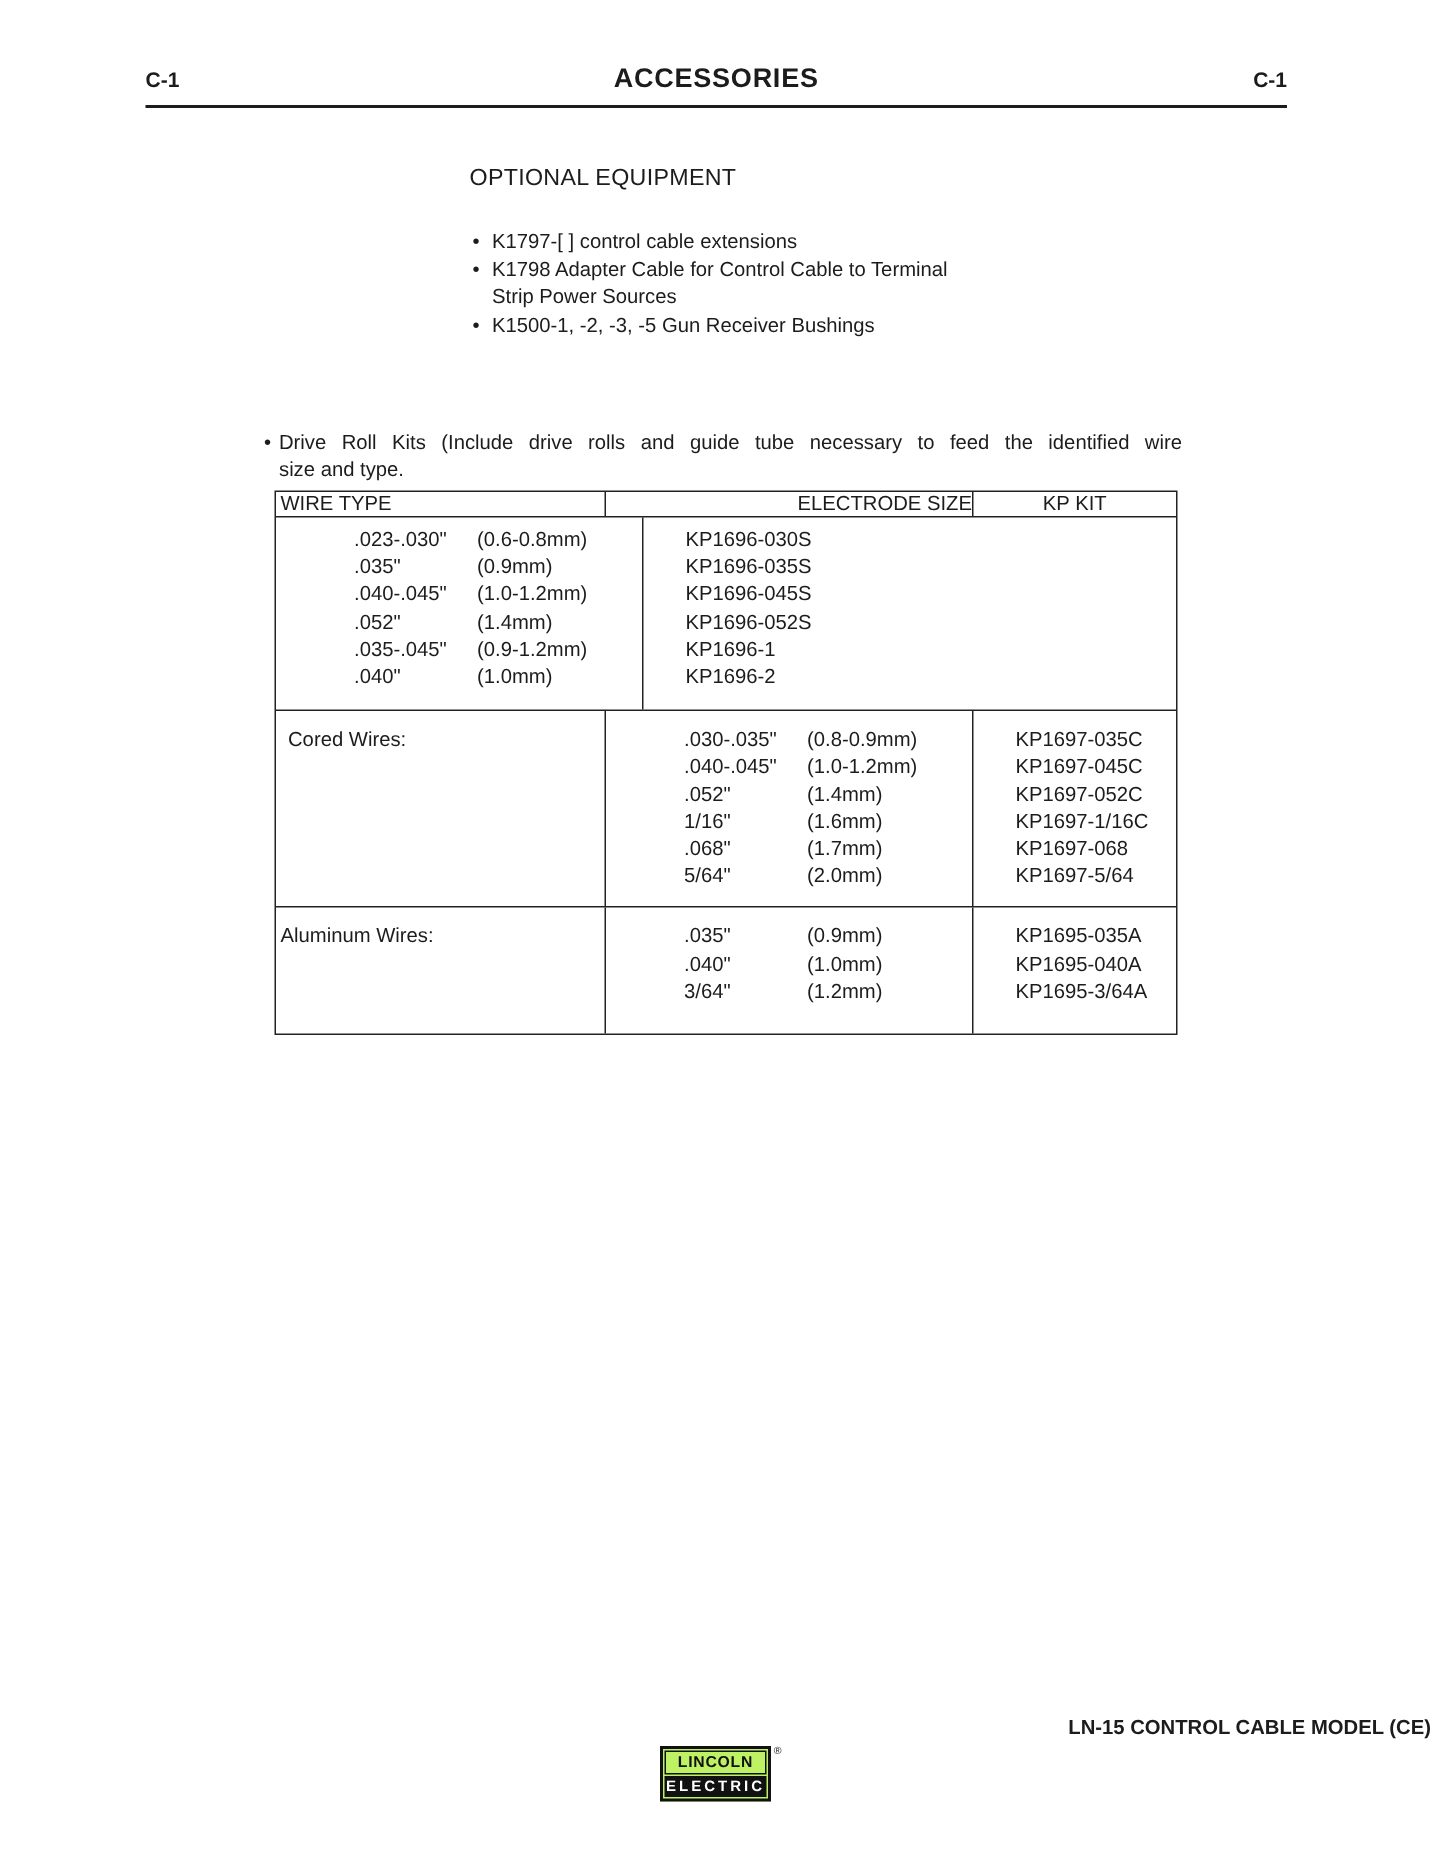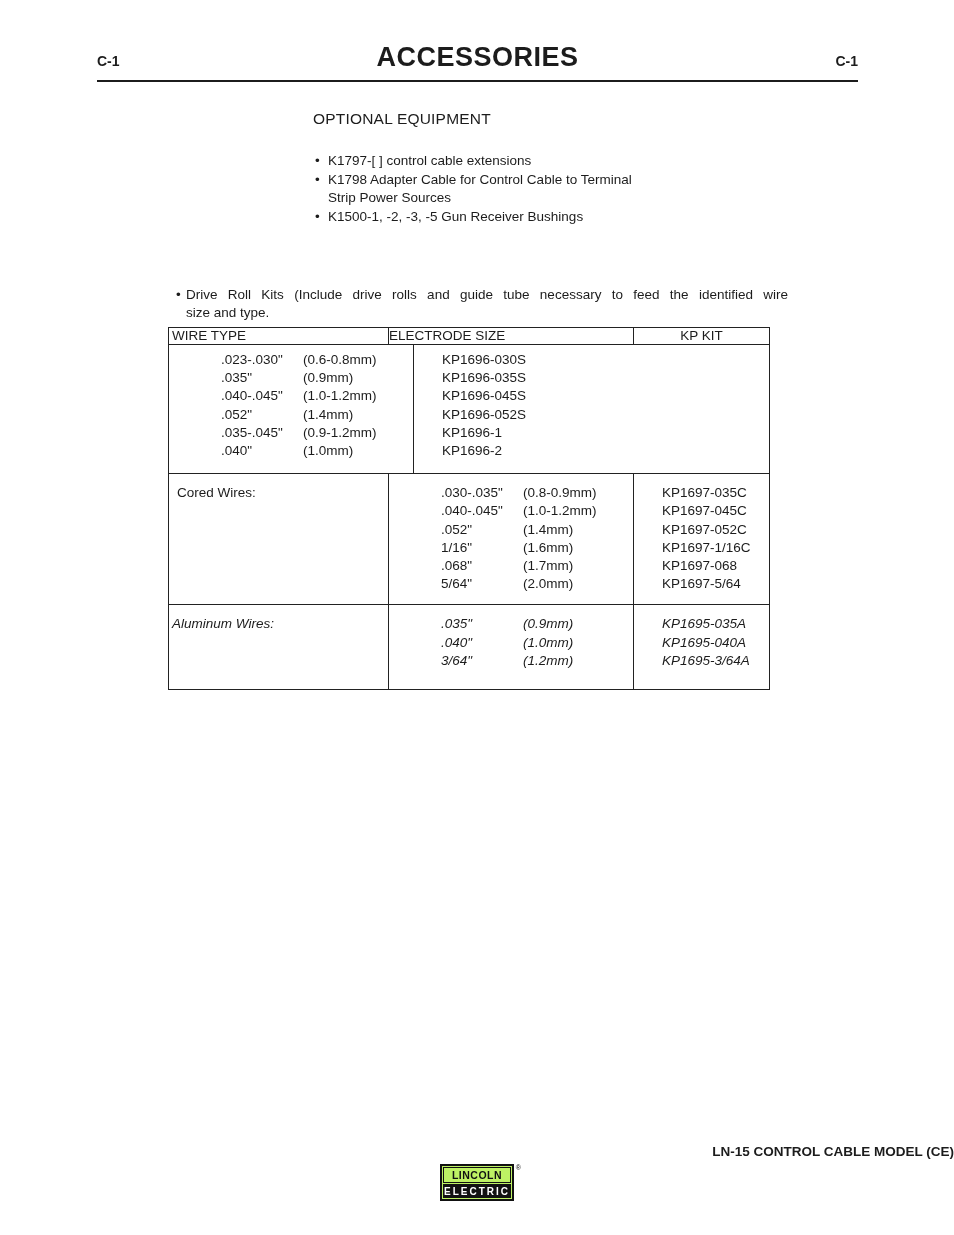--- a/index.html
+++ b/index.html
@@ -11,21 +11,21 @@
     overflow:hidden;
   }
 
   
   .header {
     position:absolute; top:42px; left:97px; width:761px;
     display:flex; justify-content:space-between; align-items:baseline;
     border-bottom:2px solid #1c1c1c; padding-bottom:7px;
   }
   .pagenum { font-weight:bold; font-size:14px; }
-  .title { font-weight:bold; font-size:27px; letter-spacing:0.5px; }
+  .title { font-weight:bold; font-size:18px; letter-spacing:0.5px; }
 
   
   .section-heading {
     position:absolute; top:110px; left:313px;
     font-weight:normal; font-size:15.5px; letter-spacing:0.2px;
   }
   .eq-list { position:absolute; top:152px; left:315px; line-height:18.6px; }
   .eq-item { display:flex; }
   .eq-item .bullet { width:13px; flex:0 0 13px; }
 
@@ -33,31 +33,31 @@
   .note {
     position:absolute; top:286px; left:176px; width:612px;
     display:flex; line-height:18.4px;
   }
   .note .bullet { width:10px; flex:0 0 10px; }
   .note .note-lines { width:602px; }
   .note .jline { text-align:justify; text-align-last:justify; }
 
   
   .wire-table {
-    position:absolute; top:327px; left:168px; width:602px;
+    position:absolute; top:327px; left:183px; width:602px;
     border:1px solid #222; font-size:13.5px;
   }
   .thead { display:flex; border-bottom:1px solid #222; height:17px; line-height:16px; }
   .th { overflow:hidden; }
   .th-wire { width:220px; border-right:1px solid #222; padding-left:3px; }
-  .th-size { width:245px; border-right:1px solid #222; text-align:left; }
+  .th-size { width:245px; border-right:1px solid #222; text-align:right; }
   .th-kit  { flex:1; text-align:center; }
 
   .trow { display:flex; border-bottom:1px solid #222; line-height:18.2px; }
-  .trow:last-child { border-bottom:none;font-style:italic; }
+  .trow:last-child { border-bottom:none; }
   .td-wire { width:220px; border-right:1px solid #222; padding-left:3px; padding-right:4px; }
   .td-sizes { width:245px; border-right:1px solid #222; padding-left:52px; }
   .td-kits { flex:1; padding-left:28px; }
 
   .r0 .cell-pad { padding-top:6px; padding-bottom:13px; }
   .r1 .cell-pad { padding-top:10px; padding-bottom:11px; }
   .r2 .cell-pad { padding-top:10px; padding-bottom:19px; }
   .r1 .td-wire { padding-left:8px; }
 
   .size-line { display:flex; }

